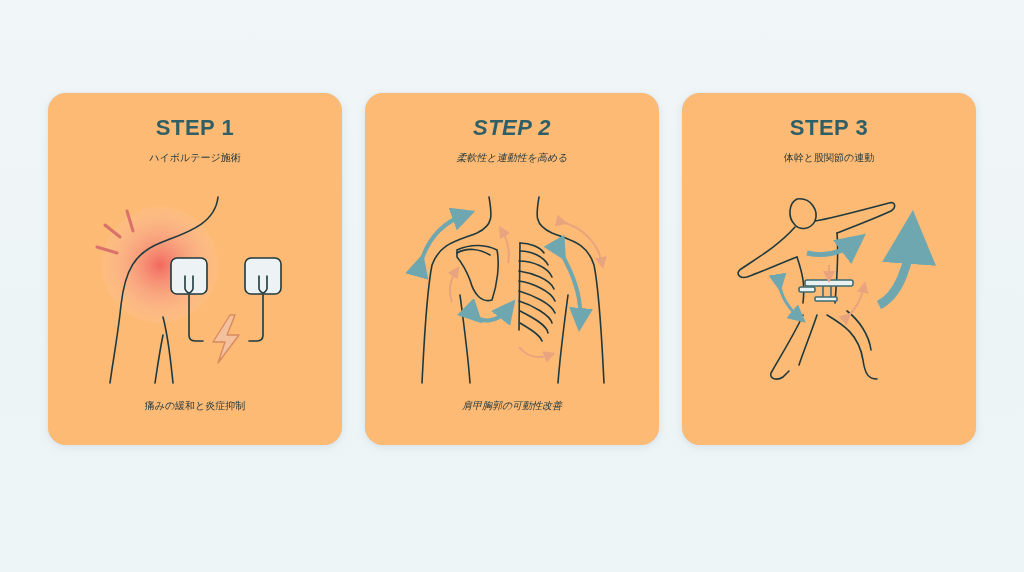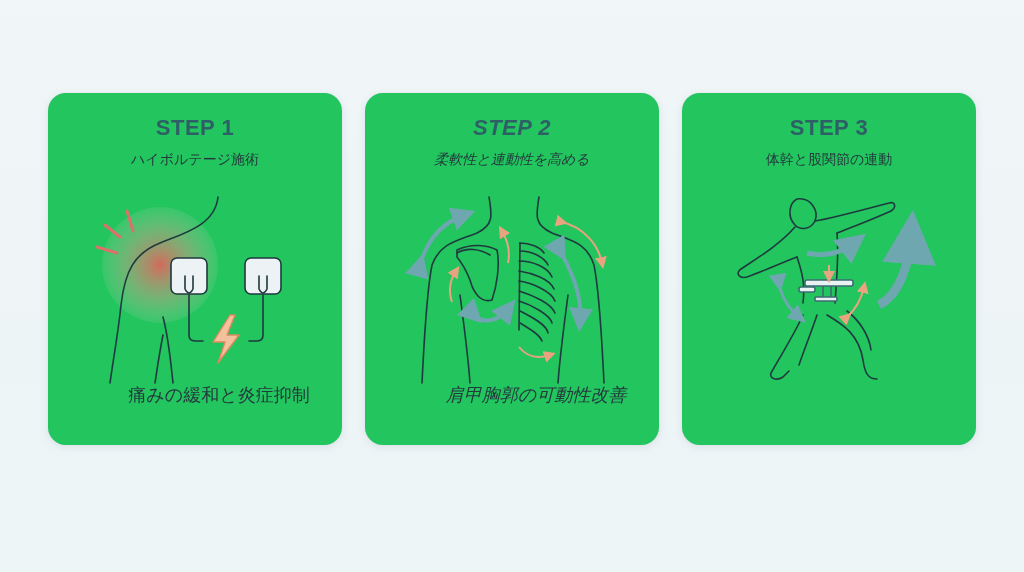--- a/index.html
+++ b/index.html
@@ -6,40 +6,40 @@
   body {
     width: 1024px; height: 572px; overflow: hidden;
     background: linear-gradient(180deg, #f1f6f8 0%, #edf4f6 60%, #eef5f7 100%);
     font-family: "DejaVu Sans", "Liberation Sans", sans-serif;
     position: relative;
   }
   .card {
     position: absolute;
     top: 93px;
     width: 294px; height: 352px;
-    background: #22c55e;
+    background: #fdba74;
     border-radius: 18px;
     box-shadow: 0 2px 8px rgba(120,150,160,0.18), 0 0 1px rgba(120,150,160,0.25);
   }
   .card.c1 { left: 48px; }
   .card.c2 { left: 365px; font-style: italic; }
   .card.c3 { left: 682px; text-decoration: underline; }
   .step-title {
     position: absolute; top: 22px; left: 0; width: 100%;
     text-align: center; font-size: 22px; font-weight: bold;
     color: #2f5f66; letter-spacing: 0.5px;
     font-family: "Liberation Sans", "DejaVu Sans", sans-serif;
   }
   .step-subtitle {
     position: absolute; top: 58px; left: 0; width: 100%;
-    text-align: center; font-size: 14px; color: #24393d;
+    text-align: center; font-size: 10px; color: #24393d;
   }
   .step-caption {
-    position: absolute; top: 290px; left: 0; width: 100%;
-    text-align: center; font-size: 18px; color: #24393d; margin-left: 24px;
+    position: absolute; top: 306px; left: 0; width: 100%;
+    text-align: center; font-size: 10px; color: #24393d;
   }
   .illus {
     position: absolute; top: 92px; left: 37px; width: 220px; height: 200px;
   }
   svg .line { fill: none; stroke: #1f3a3e; stroke-width: 1.6; stroke-linecap: round; stroke-linejoin: round; }
 </style>
 </head>
 <body>
 
 <div class="card c1">

